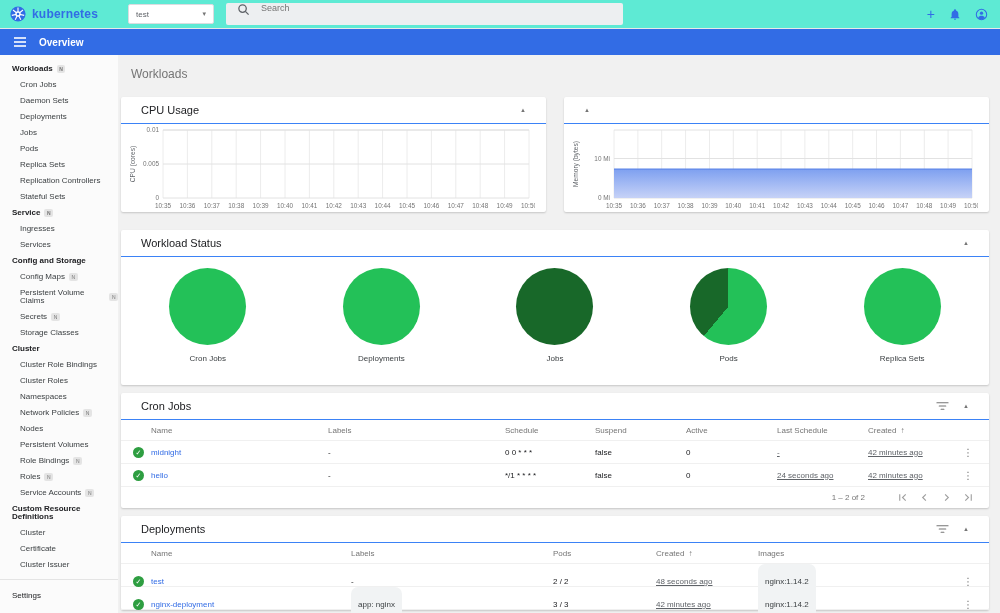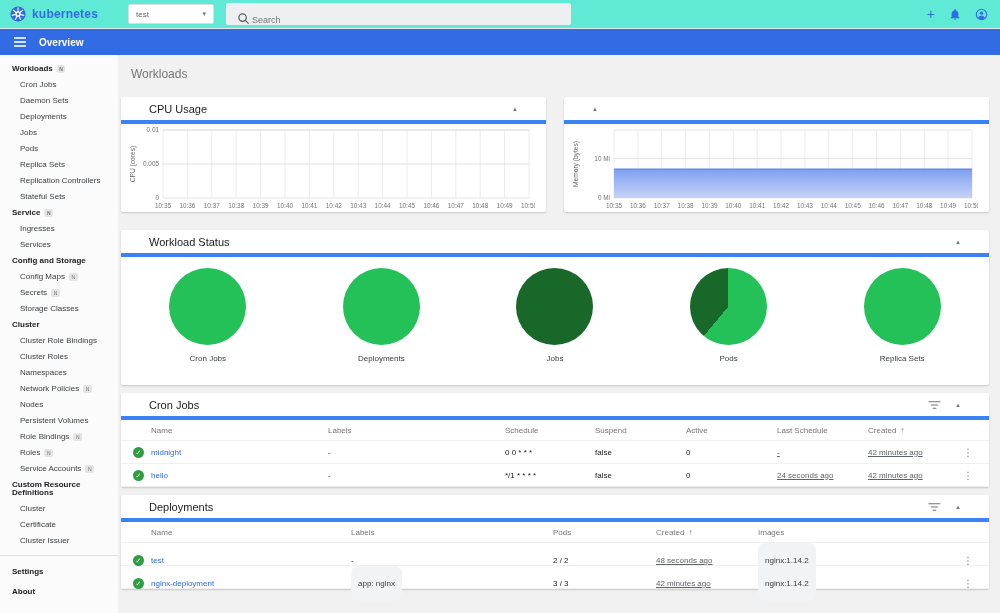--- a/index.html
+++ b/index.html
@@ -6,46 +6,46 @@
   html,body{width:1000px;height:613px;overflow:hidden}
   body{font-family:"Liberation Sans",sans-serif;font-size:8px;color:#202124;background:#f1f1f1}
 
   
   .header{height:29px;background:#5eead4;display:flex;align-items:center;border-bottom:1px solid #e8e8e8}
   .brand{display:flex;align-items:center;gap:6px;width:118px;padding-left:10px;cursor:pointer}
   .brand-text{color:#326ce5;font-weight:bold;font-size:12px;letter-spacing:.2px}
   .ns-select{width:86px;height:20px;border:1px solid #dadce0;border-radius:2px;background:#fff;
     display:flex;align-items:center;justify-content:space-between;padding:0 7px;color:#5f6368;margin-left:10px;cursor:pointer}
   .caret{font-size:7px;color:#757575}
-  .search{margin-left:12px;width:345px;height:22px;background:#edeff1;border-radius:2px;
-    display:flex;align-items:flex-end;gap:2px;padding:0 11px;color:#757575;font-size:9px;cursor:text}
+  .search{margin-left:12px;width:397px;height:22px;background:#edeff1;border-radius:2px;
+    display:flex;align-items:flex-start;gap:11px;padding:0 11px;color:#757575;font-size:9px;cursor:text}
   .header-actions{margin-left:auto;display:flex;align-items:center;gap:14px;padding-right:12px}
   .plus-glyph{color:#326ce5;font-size:14px;line-height:12px;cursor:pointer}
   .hicon{cursor:pointer;display:flex}
 
   
   .toolbar{height:26px;background:#326ce5;display:flex;align-items:center;gap:13px;padding-left:14px}
   .toolbar-title{color:#fff;font-weight:bold;font-size:10px}
 
   
   .shell{display:flex;height:558px}
   .sidebar{width:118px;background:#fbfbfb;padding-top:6px;overflow:hidden;flex:none}
   .sb-head,.sb-item{display:flex;align-items:center;gap:4px;cursor:pointer;line-height:8px}
   .sb-head{font-weight:bold;color:#202124;padding:4px 0 4px 12px}
   .sb-item{color:#3c4043;padding:4px 0 4px 20px}
   .badge{background:#e4e4e4;color:#757575;font-size:5px;line-height:1;padding:1.5px 2.5px;border-radius:2px}
   .sb-divider{height:1px;background:#e4e4e4;margin:6px 0}
-  .sb-foot{font-weight:bold;color:#202124;padding:6px 0 6px 12px;cursor:pointer;line-height:8px}
+  .sb-foot{font-weight:normal;color:#202124;padding:6px 0 6px 12px;cursor:pointer;line-height:8px}
 
   .main{flex:1;padding:0 11px 0 3px;overflow:hidden}
   .page-heading{color:#757575;font-size:12px;margin:12px 0 16px 10px}
 
   
   .card{background:#fff;border-radius:2px;box-shadow:0 1px 2px rgba(0,0,0,.18)}
-  .card-head{height:27px;display:flex;align-items:center;gap:14px;padding:0 28px;border-bottom:4px solid #3b82f6}
+  .card-head{height:27px;display:flex;align-items:center;gap:14px;padding:0 20px;border-bottom:1px solid #3b82f6}
   .card-title{font-size:11px;color:#202124;flex:1}
   .collapse{font-size:6px;color:#757575;cursor:pointer}
   .fltr{cursor:pointer;display:flex}
 
   .charts-row{display:flex;gap:18px;margin-bottom:18px}
   .chart-card{flex:1;height:115px}
   .chart-holder{padding:1px 4px}
 
   .status-card{height:155px;margin-bottom:8px}
   .pies{display:flex;justify-content:space-around;align-items:flex-start;padding-top:11px}
@@ -169,20 +169,24 @@
         <span class="sb-label">Ingresses</span>
       </div>
       <div class="sb-item">
         <span class="sb-label">Services</span>
       </div>
       <div class="sb-head">
         <span class="sb-label">Config and Storage</span>
       </div>
       <div class="sb-item">
         <span class="sb-label">Config Maps</span>
+        <span class="badge">N</span>
+      </div>
+      <div class="sb-item">
+        <span class="sb-label">Persistent Volume Claims</span>
         <span class="badge">N</span>
       </div>
       <div class="sb-item">
         <span class="sb-label">Secrets</span>
         <span class="badge">N</span>
       </div>
       <div class="sb-item">
         <span class="sb-label">Storage Classes</span>
       </div>
       <div class="sb-head">
@@ -435,20 +439,43 @@
             <div><a class="lnk">hello</a></div>
             <div>-</div>
             <div>*/1 * * * *</div>
             <div>false</div>
             <div>0</div>
             <div><span class="uline">24 seconds ago</span></div>
             <div><span class="uline">42 minutes ago</span></div>
             <div><span class="kebab">⋮</span></div>
           </div>
         </div>
+      <div class="pager">
+        <span class="pager-label">1 – 2 of 2</span>
+        <span class="pgbtn">
+          <svg width="11" height="11" viewBox="0 0 12 12">
+              <path d="M3 2.5v7M9.5 2.5L6 6l3.5 3.5" fill="none" stroke="#9e9e9e" stroke-width="1.2"></path>
+            </svg>
+        </span>
+        <span class="pgbtn">
+          <svg width="11" height="11" viewBox="0 0 12 12">
+              <path d="M7.5 2.5L4 6l3.5 3.5" fill="none" stroke="#9e9e9e" stroke-width="1.2"></path>
+            </svg>
+        </span>
+        <span class="pgbtn">
+          <svg width="11" height="11" viewBox="0 0 12 12">
+              <path d="M4.5 2.5L8 6l-3.5 3.5" fill="none" stroke="#9e9e9e" stroke-width="1.2"></path>
+            </svg>
+        </span>
+        <span class="pgbtn">
+          <svg width="11" height="11" viewBox="0 0 12 12">
+              <path d="M9 2.5v7M2.5 2.5L6 6l-3.5 3.5" fill="none" stroke="#9e9e9e" stroke-width="1.2"></path>
+            </svg>
+        </span>
+      </div>
     </section>
 
     <section class="card tbl-card">
       <div class="card-head">
         <span class="card-title">Deployments</span>
         <span class="fltr">
           <svg width="13" height="10" viewBox="0 0 14 10">
             <path d="M1 1.5h12M3.5 5h7M5.5 8.5h3" stroke="#757575" stroke-width="1.2" stroke-linecap="round"></path>
           </svg>
         </span>

